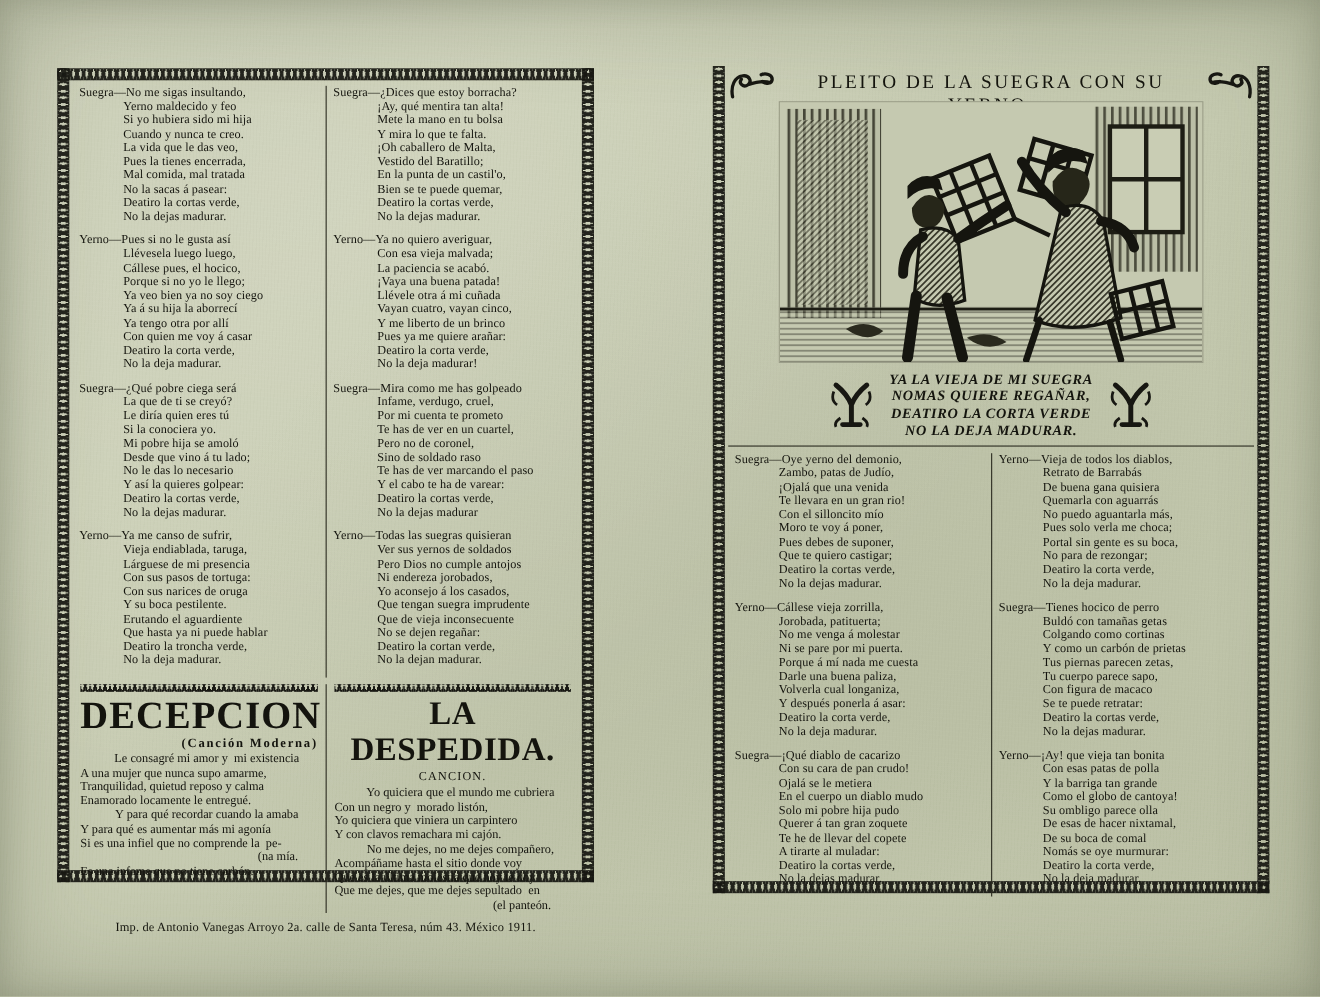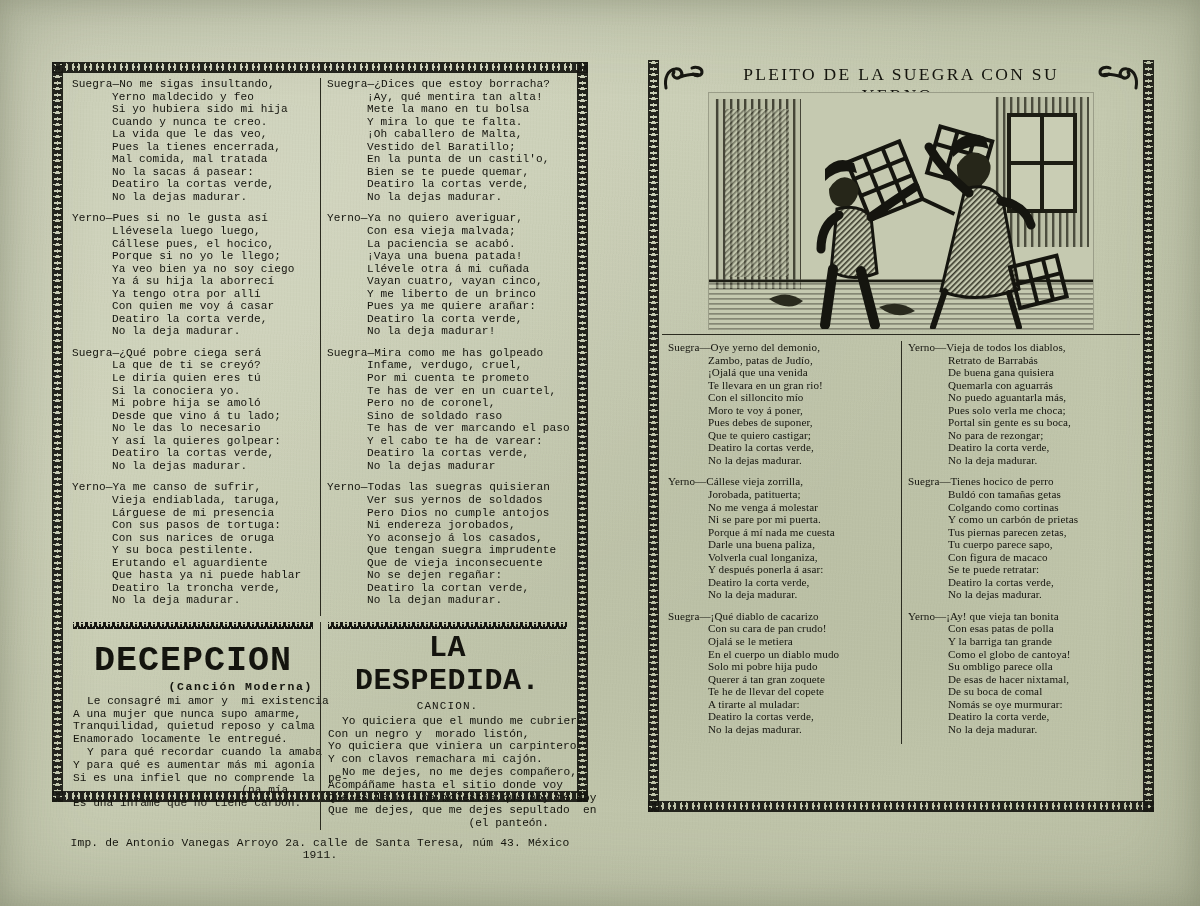--- a/index.html
+++ b/index.html
@@ -17,21 +17,21 @@
   }
   .grain{position:absolute;inset:0;pointer-events:none;opacity:.3;
     background-image:
       repeating-linear-gradient(92deg, rgba(90,95,70,.07) 0 1px, rgba(0,0,0,0) 1px 3px),
       repeating-linear-gradient(4deg, rgba(255,255,255,.06) 0 1px, rgba(0,0,0,0) 1px 4px);}
   .vignette{position:absolute;inset:0;pointer-events:none;
     box-shadow:inset 0 0 90px rgba(80,85,60,.33), inset 0 0 26px rgba(70,75,55,.2);}
 
   
   .panel{position:absolute;}
-  .panel-left{left:52px;top:62px;width:536px;height:740px;font-family:Liberation Mono, monospace;}
+  .panel-left{left:52px;top:62px;width:488px;height:740px;}
   .panel-right{left:648px;top:60px;width:506px;height:752px;}
 
   
   .orn{position:absolute;background-repeat:repeat;opacity:.93;}
   .orn-h{height:11px;left:0;right:0;
     background-image:
       repeating-linear-gradient(72deg, #171712 0 3px, rgba(0,0,0,0) 3px 6px),
       repeating-linear-gradient(-72deg, #171712 0 3px, rgba(0,0,0,0) 3px 6px);
     background-size:12px 11px, 12px 11px;}
   .orn-v{width:11px;top:0;bottom:0;
@@ -69,21 +69,21 @@
 
   
   .songs{display:flex;margin-top:6px;}
   .song{width:50%;box-sizing:border-box;padding:0 7px;}
   .song + .song{border-left:1px solid #2b2b20;}
   .songrule{height:7px;margin-bottom:2px;
     background-image:repeating-linear-gradient(72deg,#171712 0 2px,rgba(0,0,0,0) 2px 5px),
                      repeating-linear-gradient(-72deg,#171712 0 2px,rgba(0,0,0,0) 2px 5px);
     background-size:9px 7px,9px 7px;}
   .song-h1{text-align:center;font-size:35px;line-height:36px;font-weight:bold;
-    letter-spacing:1px;margin:14px 0 0;
+    letter-spacing:1px;margin:4px 0 0;
     background-image:repeating-linear-gradient(0deg,rgba(255,255,255,.5) 0 1px,rgba(0,0,0,0) 1px 3px);
     -webkit-background-clip:text;background-clip:text;}
   .song-h2{text-align:center;font-size:30px;line-height:33px;font-weight:bold;
     letter-spacing:.5px;margin:3px 0 0;}
   .song-sub{text-align:right;font-size:11.5px;letter-spacing:1.6px;margin:1px 0 2px;font-weight:bold;}
   .song-sub2{text-align:center;font-size:11px;letter-spacing:1.1px;margin:2px 0 3px;}
   .sline{font-size:11.2px;line-height:12.8px;white-space:pre;}
   .sline.ind{text-indent:14px;text-align:center;}
   .sline.far{text-align:right;padding-right:18px;}
   .imprint{margin-top:7px;text-align:center;font-size:11.3px;letter-spacing:.15px;}
@@ -327,20 +327,34 @@
             <line x1="308" y1="186" x2="356" y2="186"></line>
             <line x1="326" y1="168" x2="326" y2="210"></line>
             <line x1="342" y1="168" x2="342" y2="210"></line>
           </g>
 
           <path d="M60 206 q18 -10 34 2 q-14 12 -34 -2z" fill="#2a2a1e"></path>
           <path d="M170 214 q20 -8 36 4 q-18 10 -36 -4z" fill="#2a2a1e"></path>
         </svg>
       </div>
 
+      <div class="caprow">
+        <svg class="capY" viewBox="0 0 40 44">
+          <path d="M6 4 q10 8 14 18 q4 -10 14 -18 M20 22 v18 M12 40 h16" stroke="#171712" stroke-width="4.5" fill="none" stroke-linecap="round"></path>
+          <path d="M4 10 q-3 8 3 12 M36 10 q3 8 -3 12 M10 34 q-6 4 -4 8 M30 34 q6 4 4 8" stroke="#171712" stroke-width="2.5" fill="none"></path>
+        </svg>
+        <div class="caption">YA LA VIEJA DE MI SUEGRA
+NOMAS QUIERE REGAÑAR,
+DEATIRO LA CORTA VERDE
+NO LA DEJA MADURAR.</div>
+        <svg class="capY" viewBox="0 0 40 44">
+          <path d="M6 4 q10 8 14 18 q4 -10 14 -18 M20 22 v18 M12 40 h16" stroke="#171712" stroke-width="4.5" fill="none" stroke-linecap="round"></path>
+          <path d="M4 10 q-3 8 3 12 M36 10 q3 8 -3 12 M10 34 q-6 4 -4 8 M30 34 q6 4 4 8" stroke="#171712" stroke-width="2.5" fill="none"></path>
+        </svg>
+      </div>
 
       <div class="rdiv"></div>
 
       <div class="cols">
         <div class="col" id="RC1">
             <div class="stanza">
               <div class="vline first"><span class="spk">Suegra—</span>Oye yerno del demonio,</div>
               <div class="vline rest">Zambo, patas de Judío,</div>
               <div class="vline rest">¡Ojalá que una venida</div>
               <div class="vline rest">Te llevara en un gran rio!</div>

